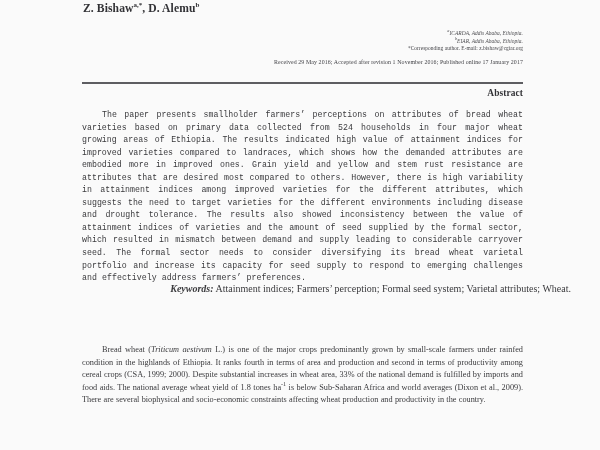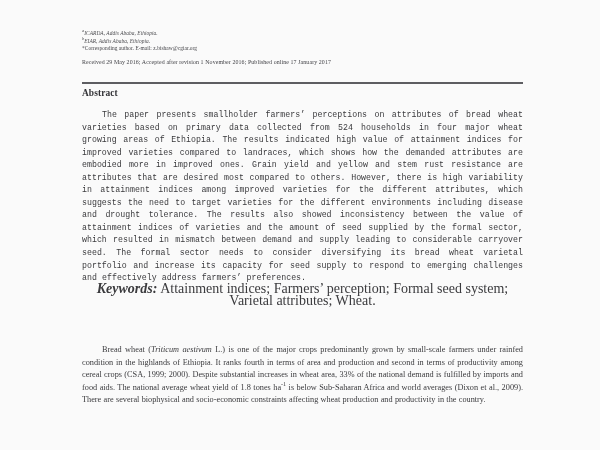--- a/index.html
+++ b/index.html
@@ -22,20 +22,21 @@
     background: #ffffff;
     box-sizing: border-box;
     padding: 0;
     
     filter: blur(0.17px) contrast(0.96);
   }
   .col {
     position: absolute;
     left: 82px;
     width: 441px;
+    text-align: right;
   }
 
   
   .authors {
     top: 1px;
     font-size: 11.6px;
     font-weight: bold;
     color: #2f2f33;
     letter-spacing: .1px;
     text-align: left;
@@ -101,43 +102,47 @@
     text-align: justify;
     text-justify: inter-word;
     color: #37373a;
     letter-spacing: .01px;
     word-spacing: .2px;
   }
   .para.indent { text-indent: 20px; }
   .p-abstract { top: 109px; font-family: Liberation Mono, monospace; }
   .keywords {
     top: 283px;
-    font-size: 14px;
+    font-size: 10px;
     line-height: 12px;
     color: #37373a;
-    text-align: center;
+    text-align: right;
+    margin-left: 48px;
   }
   .keywords .kw-label {
     font-weight: bold;
     font-style: italic;
   }
   .p-intro { top: 344px; }
 
   .para i { }
   .para sup {
     font-size: 6px;
     vertical-align: super;
     line-height: 0;
   }
 </style>
 </head>
 <body>
 
 <div class="page">
 
+  <div class="col authors">
+    <span>Z. Bishaw</span><sup>a,*</sup><span>, D. Alemu</span><sup>b</sup>
+  </div>
 
   <div class="col affils">
     <div class="aff"><sup>a</sup><span>ICARDA, Addis Ababa, Ethiopia.</span></div>
     <div class="aff"><sup>b</sup><span>EIAR, Addis Ababa, Ethiopia.</span></div>
     <div class="corr">*Corresponding author. E-mail: z.bishaw@cgiar.org</div>
   </div>
 
   <div class="col history">Received 29 May 2016; Accepted after revision 1 November 2016; Published online 17 January 2017</div>
 
   <div class="rule"></div>

